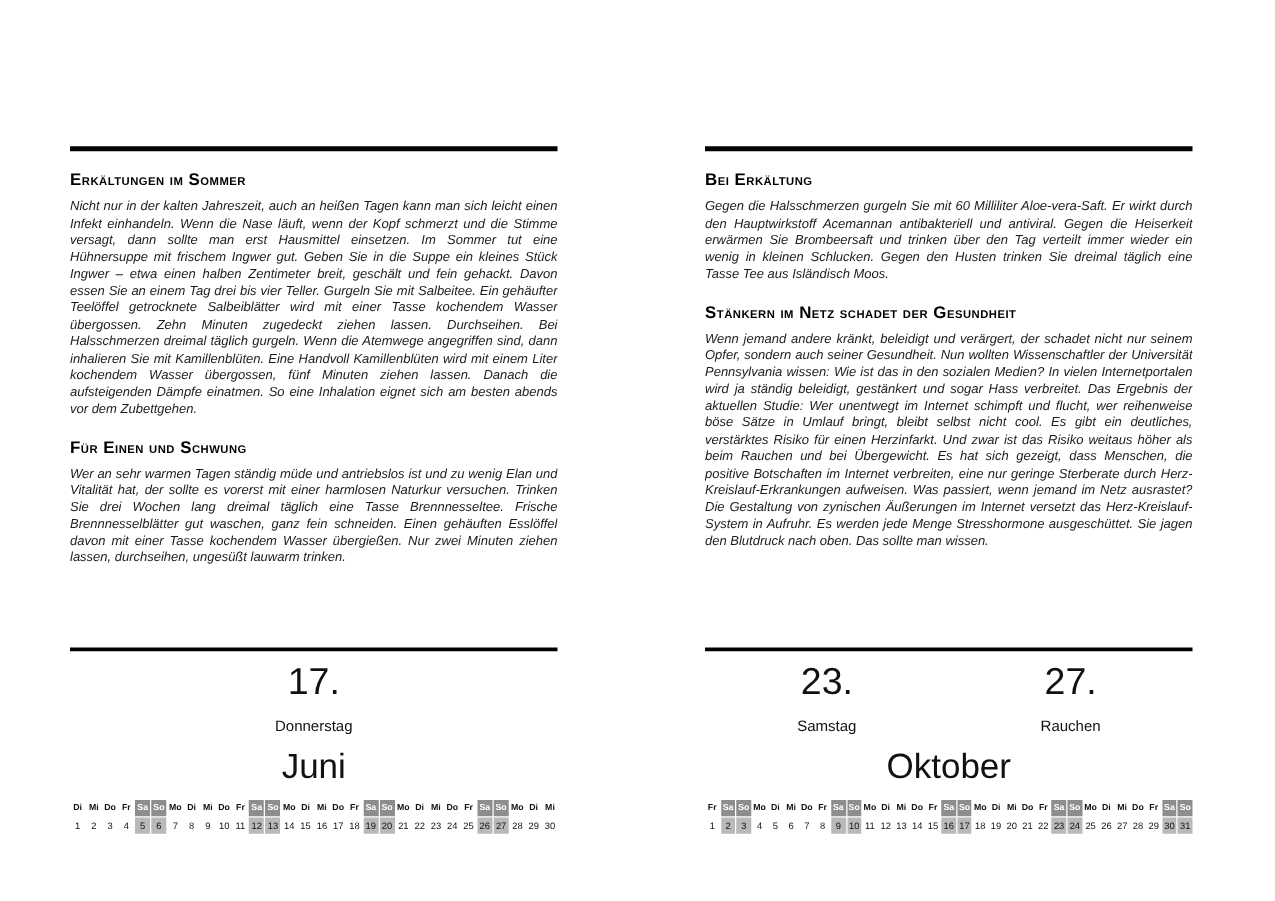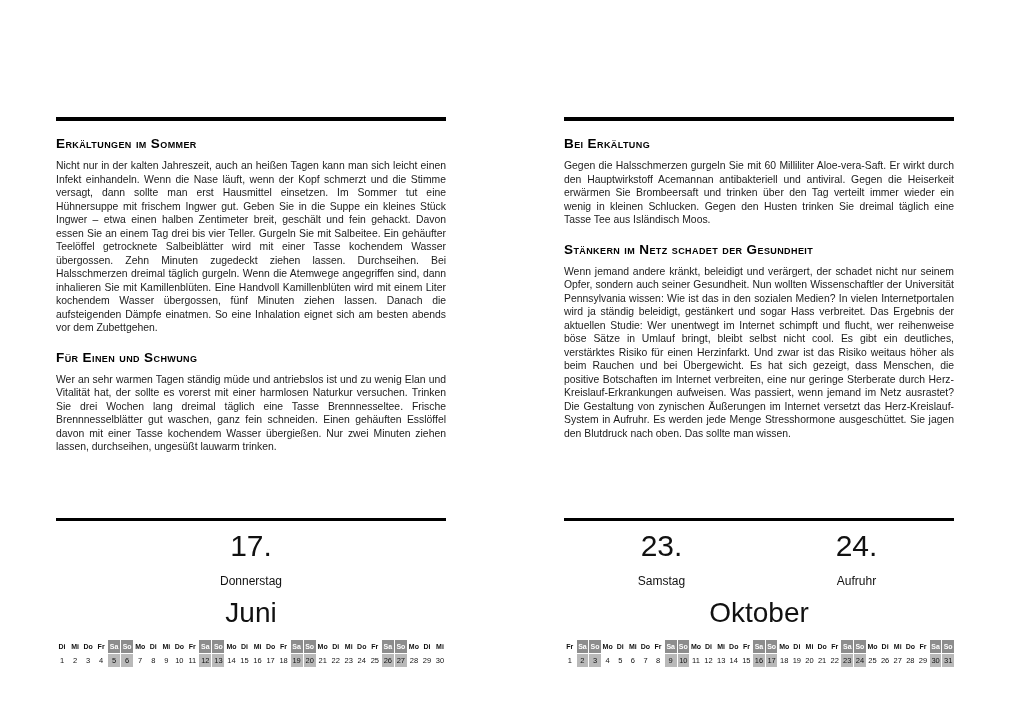--- a/index.html
+++ b/index.html
@@ -15,21 +15,21 @@
   .rule-top    { height:4px; background:#000; }
   .rule-bottom { height:3px; background:#000; }
 
   .articles { height:397px; overflow:hidden; }
   .article-heading {
     font-size:13.5px; font-weight:bold; font-variant:small-caps;
     letter-spacing:0.4px; color:#000; margin:15px 0 8px 0;
   }
   .article-body {
     font-size:10.4px; line-height:13.5px; text-align:justify;
-    margin:0 0 6px 0; color:#1b1b1b; hyphens:auto;
+    margin:0 0 6px 0; color:#1b1b1b; hyphens:auto;font-style:italic;
   }
 
   .dates-row { display:flex; margin-top:10px; }
   .date-block { flex:1; text-align:center; }
   .day-number { font-size:30px; line-height:30px; color:#111; }
   .weekday-label { font-size:12px; margin-top:13px; color:#111; }
   .month-label { text-align:center; font-size:28px; line-height:30px; margin-top:10px; color:#111; }
 
   .cal-strip { display:grid; gap:1px; margin-top:12px; }
   .cal-strip div {
@@ -129,22 +129,22 @@
     <div class="article-heading">Stänkern im Netz schadet der Gesundheit</div>
     <p class="article-body">Wenn jemand andere kränkt, beleidigt und verärgert, der schadet nicht nur seinem Opfer, sondern auch seiner Gesundheit. Nun wollten Wissenschaftler der Universität Pennsylvania wissen: Wie ist das in den sozialen Medien? In vielen Internetportalen wird ja ständig beleidigt, gestänkert und sogar Hass verbreitet. Das Ergebnis der aktuellen Studie: Wer unentwegt im Internet schimpft und flucht, wer reihenweise böse Sätze in Umlauf bringt, bleibt selbst nicht cool. Es gibt ein deutliches, verstärktes Risiko für einen Herzinfarkt. Und zwar ist das Risiko weitaus höher als beim Rauchen und bei Übergewicht. Es hat sich gezeigt, dass Menschen, die positive Botschaften im Internet verbreiten, eine nur geringe Sterberate durch Herz-Kreislauf-Erkrankungen aufweisen. Was passiert, wenn jemand im Netz ausrastet? Die Gestaltung von zynischen Äußerungen im Internet versetzt das Herz-Kreislauf-System in Aufruhr. Es werden jede Menge Stresshormone ausgeschüttet. Sie jagen den Blutdruck nach oben. Das sollte man wissen.</p>
   </div>
   <div class="rule-bottom"></div>
   <div class="dates-row">
     <div class="date-block">
       <div class="day-number">23.</div>
       <div class="weekday-label">Samstag</div>
     </div>
     <div class="date-block">
-      <div class="day-number">24.</div>
-      <div class="weekday-label">Aufruhr</div>
+      <div class="day-number">27.</div>
+      <div class="weekday-label">Rauchen</div>
     </div>
   </div>
   <div class="month-label">Oktober</div>
   <div class="cal-strip" style="grid-template-columns: repeat(31, 1fr);">
       <div class="wd">Fr</div>
       <div class="wd" style="background: rgb(141, 141, 141); color: rgb(255, 255, 255);">Sa</div>
       <div class="wd" style="background: rgb(141, 141, 141); color: rgb(255, 255, 255);">So</div>
       <div class="wd">Mo</div>
       <div class="wd">Di</div>
       <div class="wd">Mi</div>

